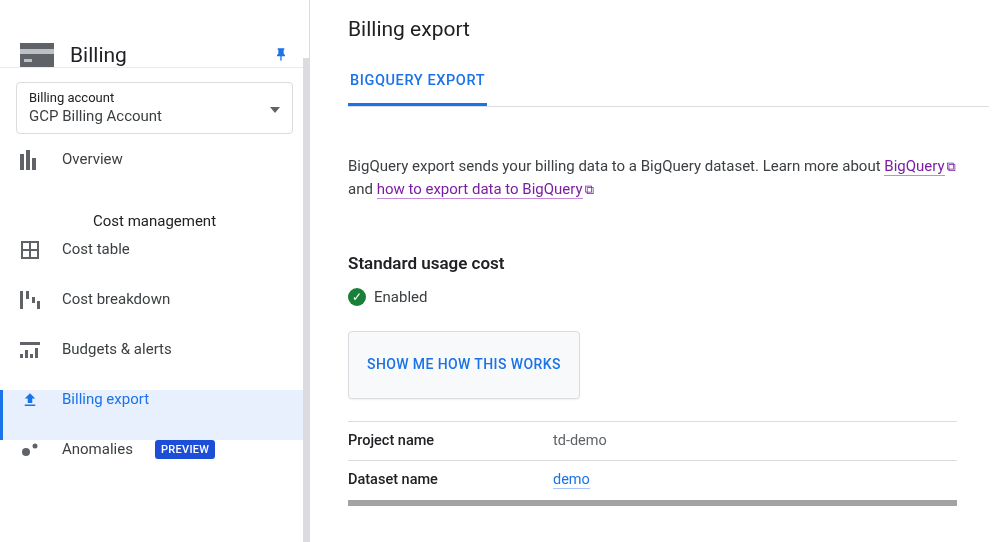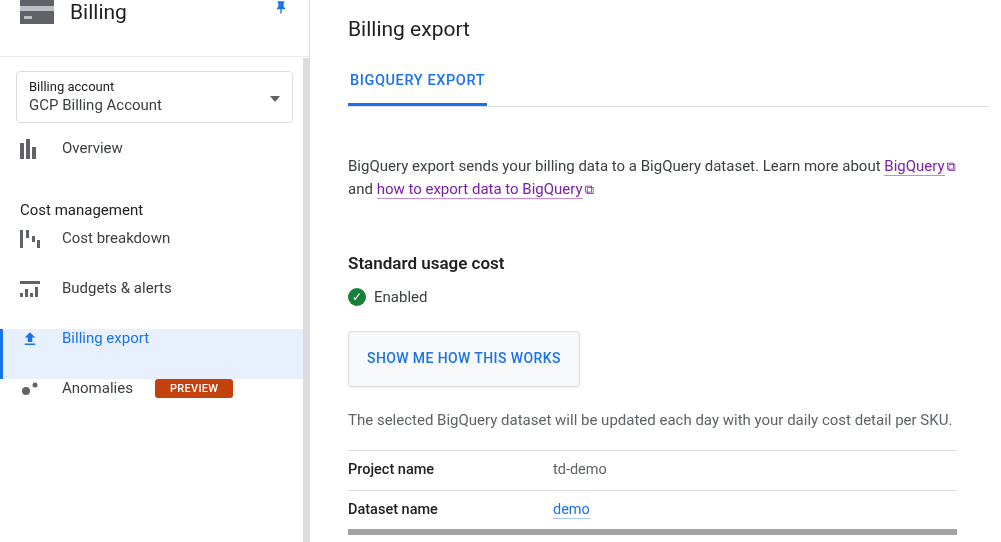--- a/index.html
+++ b/index.html
@@ -1,52 +1,52 @@
 <!DOCTYPE html>
 <html><head>
 <meta charset="utf-8">
 <style>
   * { box-sizing: border-box; }
   html, body { margin: 0; padding: 0; font-family: Roboto, "Helvetica Neue", Arial, sans-serif; color: #202124; background: #fff; }
   body { width: 1001px; height: 542px; overflow: hidden; display: flex; }
   
   
   .sidebar { width: 310px; border-right: 1px solid #dadce0; display: flex; flex-direction: column; position: relative; }
-  .sidebar-header { height: 57px; display: flex; align-items: flex-start; padding: 0 20px; border-bottom: 1px solid #e8eaed; }
+  .sidebar-header { height: 68px; display: flex; align-items: flex-end; padding: 0 20px; border-bottom: 1px solid #e8eaed; }
   .billing-icon { width: 34px; height: 24px; margin-right: 16px; }
   .sidebar-title { font-size: 21px; font-weight: 400; flex: 1; }
   .pin-icon { color: #1a73e8; }
   .account-box { margin: 14px 16px 10px; border: 1px solid #dadce0; border-radius: 4px; padding: 6px 12px 8px; display: flex; align-items: center; min-height: 52px; cursor: pointer; }
   .account-text { flex: 1; }
   .account-label { font-size: 13px; font-weight: 400; color: #202124; margin-bottom: 2px; }
   .account-value { font-size: 15px; color: #3c4043; }
   .caret { color: #5f6368; }
   .nav { padding-top: 6px; }
-  .section-header { font-size: 15px; font-weight: 400; color: #202124; padding: 12px 20px 10px; }
+  .section-header { font-size: 15px; font-weight: 400; color: #202124; padding: 12px 20px 10px; text-align: center; }
   .nav-item { display: flex; align-items: flex-start; height: 50px; padding: 0 20px; font-size: 15px; color: #3c4043; cursor: pointer; gap: 22px; }
   .nav-item.active { background: #e8f0fe; color: #1a73e8; border-left: 3px solid #1a73e8; padding-left: 17px; }
   .nav-item.active .nav-icon { color: #1a73e8; }
   .nav-icon { width: 20px; height: 20px; color: #5f6368; display: flex; align-items: center; justify-content: center; }
-  .badge { background: #c2410c; color: #fff; font-size: 11px; font-weight: 500; padding: 3px 15px; border-radius: 3px; letter-spacing: 0.3px; }
+  .badge { background: #1d4ed8; color: #fff; font-size: 11px; font-weight: 500; padding: 3px 6px; border-radius: 3px; letter-spacing: 0.3px; }
   .scrollbar-hint { position: absolute; right: 0; top: 58px; bottom: 0; width: 6px; background: #dadce0; }
 
   
   .main { flex: 1; padding: 0 0 0 38px; overflow: hidden; }
   .main-header { height: 58px; display: flex; align-items: center; }
   .main-title { font-size: 21px; font-weight: 400; }
   .tabs { border-bottom: 1px solid #dadce0; margin-right: 12px; }
   .tab { display: inline-block; padding: 14px 2px; font-size: 14.5px; font-weight: 500; letter-spacing: 0.6px; color: #1a73e8; border-bottom: 3px solid #1a73e8; cursor: pointer; }
   .content { padding: 28px 44px 0 0; font-size: 15px; color: #3c4043; line-height: 1.55; }
   .desc { margin-bottom: 48px; margin-top: 20px; }
   .link { color: #7b1fa2; text-decoration: none; border-bottom: 1px solid #c58bd9; }
   .ext-icon { color: #7b1fa2; font-size: 13px; margin-left: 2px; vertical-align: baseline; }
   .section-title { font-size: 17px; font-weight: 600; color: #202124; margin-bottom: 10px; }
   .status-row { display: flex; align-items: center; gap: 8px; margin-bottom: 22px; font-size: 15px; color: #3c4043; }
   .check-circle { width: 18px; height: 18px; background: #188038; border-radius: 50%; display: flex; align-items: center; justify-content: center; color: #fff; font-size: 12px; }
-  .action-btn { display: inline-block; padding: 16px 18px; border: 1px solid #dadce0; border-radius: 4px; background: #f8f9fa; color: #1a73e8; font-size: 14px; font-weight: 500; letter-spacing: 0.4px; cursor: pointer; box-shadow: 0 1px 2px rgba(0,0,0,0.06); margin-bottom: 22px; }
+  .action-btn { display: inline-block; padding: 22px 18px; border: 1px solid #dadce0; border-radius: 4px; background: #f8f9fa; color: #1a73e8; font-size: 14px; font-weight: 500; letter-spacing: 0.4px; cursor: pointer; box-shadow: 0 1px 2px rgba(0,0,0,0.06); margin-bottom: 22px; }
   .desc2 { color: #5f6368; margin-bottom: 18px; line-height: 1.55; }
   .kv-table { width: 100%; border-collapse: collapse; }
   .kv-table td { padding: 8px 0; border-top: 1px solid #dadce0; font-size: 14.5px; }
   .kv-table tr:last-child td { border-bottom: 6px solid #a3a3a3; }
   .kv-key { font-weight: 500; color: #202124; width: 205px; }
   .kv-val { color: #5f6368; }
   .kv-link { color: #1a73e8; text-decoration: none; border-bottom: 1px solid #a8c7fa; text-align: right; }
 </style>
 </head>
 <body>
@@ -89,20 +89,30 @@
             <rect x="6" y="0" width="4" height="20"></rect>
             <rect x="12" y="8" width="4" height="12"></rect>
           </svg>
       </span>
       <span>Overview</span>
     </div>
 
     <div class="section-header">Cost management</div>
 
 
+    <div class="nav-item">
+      <span class="nav-icon">
+        <svg width="18" height="18" viewBox="0 0 18 18" fill="none" stroke="#5f6368" stroke-width="2">
+            <rect x="1" y="1" width="16" height="16"></rect>
+            <line x1="1" y1="9" x2="17" y2="9"></line>
+            <line x1="9" y1="1" x2="9" y2="17"></line>
+          </svg>
+      </span>
+      <span>Cost table</span>
+    </div>
 
     <div class="nav-item">
       <span class="nav-icon">
         <svg width="20" height="18" viewBox="0 0 20 18" fill="#5f6368">
             <rect x="0" y="0" width="3" height="18"></rect>
             <rect x="6" y="0" width="3" height="8"></rect>
             <rect x="12" y="6" width="3" height="6"></rect>
             <rect x="17" y="10" width="3" height="8"></rect>
           </svg>
       </span>
@@ -162,21 +172,20 @@
     </div>
 
     <div class="section-title">Standard usage cost</div>
     <div class="status-row">
       <span class="check-circle">✓</span>
       <span>Enabled</span>
     </div>
 
     <div class="action-btn">SHOW ME HOW THIS WORKS</div>
 
-    <div class="desc2">The selected BigQuery dataset will be updated each day with your daily cost detail per SKU.</div>
 
     <table class="kv-table">
       <tbody>
           <tr>
         <td class="kv-key">Project name</td>
         <td class="kv-val">td-demo</td>
       </tr>
       <tr>
         <td class="kv-key">Dataset name</td>
         <td class="kv-val"><a href="#" class="kv-link">demo</a></td>

